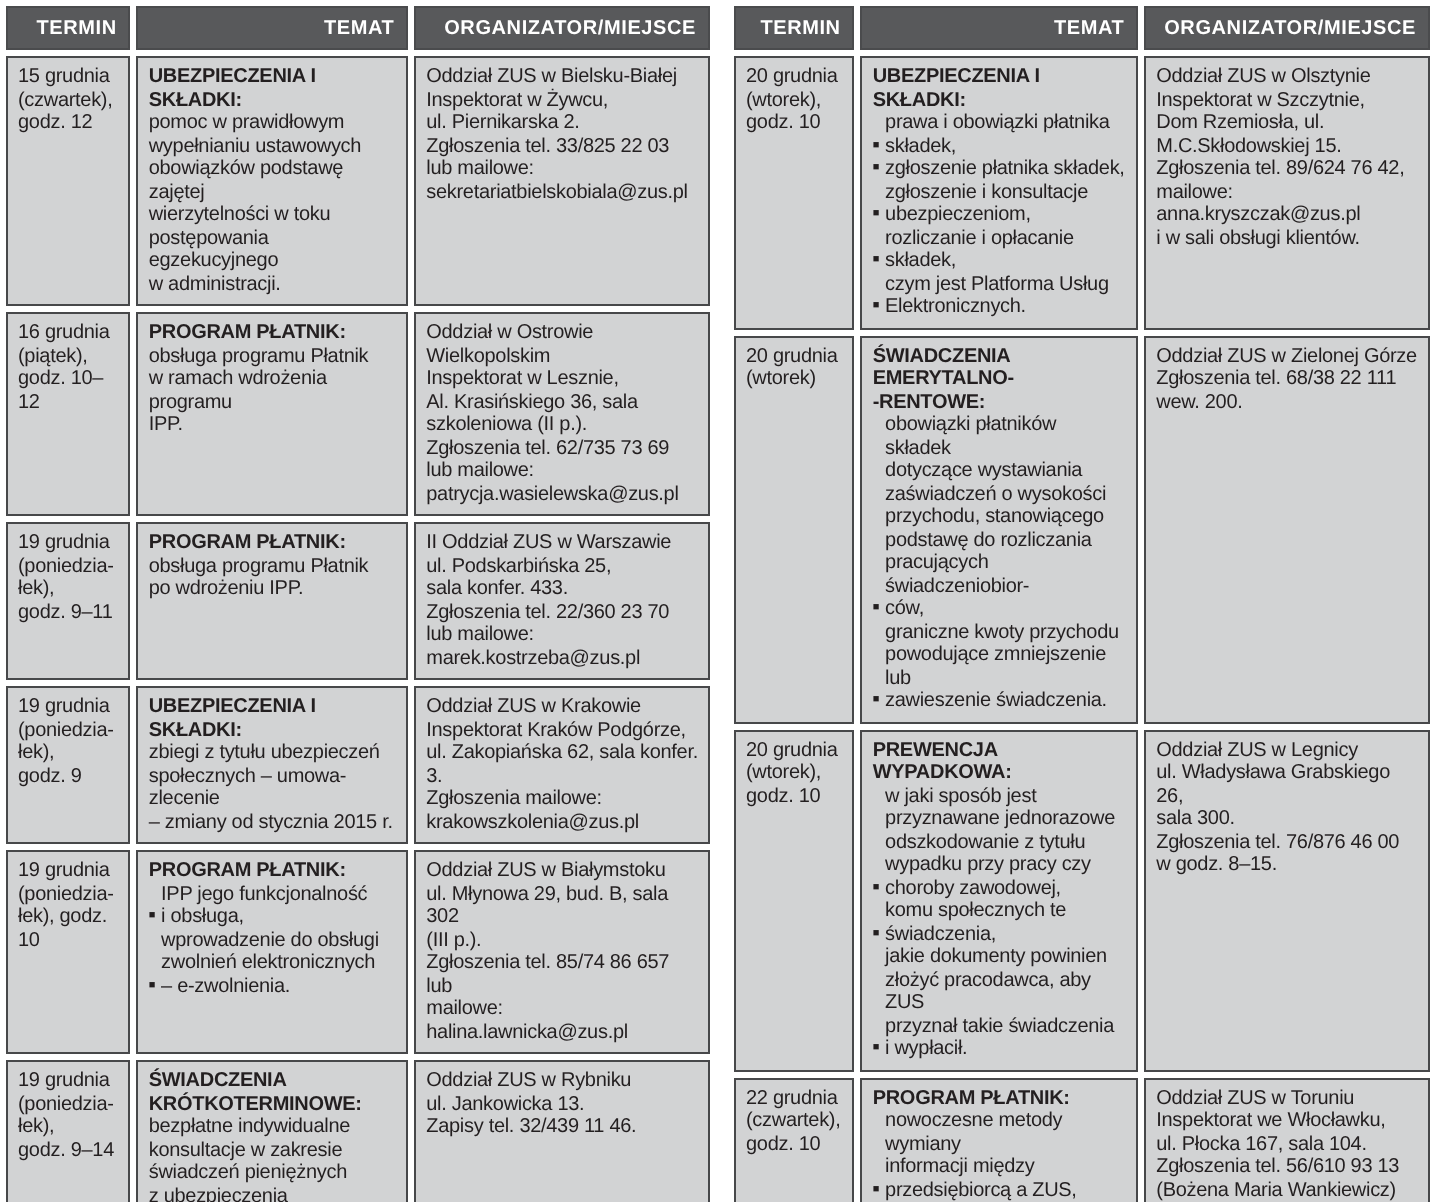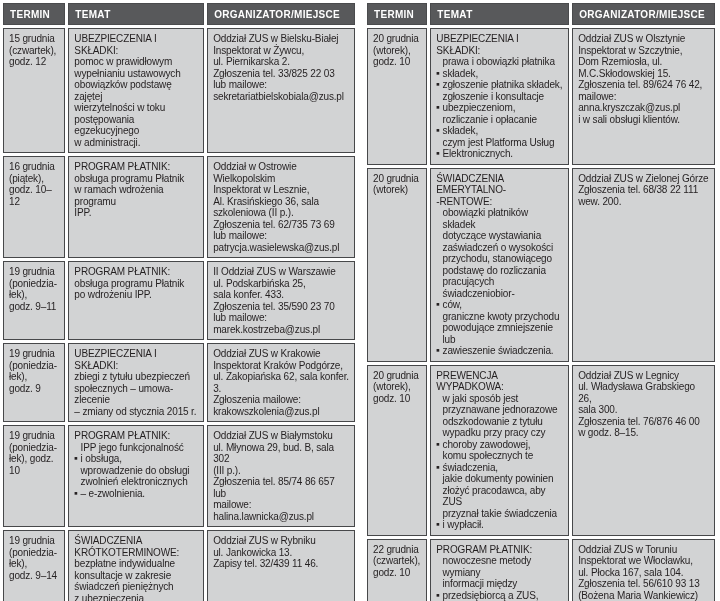--- a/index.html
+++ b/index.html
@@ -9,32 +9,32 @@
     color:#231f20;
     -webkit-font-smoothing:antialiased;
   }
   .wrap { display:flex; align-items:flex-start; }
   .schedule { border-collapse:separate; border-spacing:3px; table-layout:fixed; }
   #t-left  { width:358px; }
   #t-right { width:354px; margin-left:6px; }
   .schedule th {
     background:#58595b; color:#ffffff;
     font-size:10px; font-weight:bold; letter-spacing:0.3px;
-    text-align:left; padding:5px 6px 4px 6px;
+    text-align:right; padding:5px 6px 4px 6px;
     border:1px solid #4a4b4d;
   }
   .schedule td {
     background:#d2d3d4;
     border:1px solid #47484a;
     vertical-align:top;
     padding:4px 5px;
     font-size:10px; line-height:11.5px; letter-spacing:-0.15px;
   }
   .pre { white-space:pre-line; }
-  .tt  { font-weight:normal; white-space:pre-line; }
+  .tt  { font-weight:bold; white-space:pre-line; }
   .bl  { display:flex; align-items:flex-end; }
   .bm  { font-size:5.5px; line-height:11.5px; margin-right:3px; flex:0 0 auto; }
   .bt  { white-space:pre-line; }
 </style>
 </head>
 <body>
 
 <div class="wrap">
 
   <table class="schedule" id="t-left">
@@ -94,21 +94,21 @@
 łek),
 godz. 9–11</td>
       <td>
         <div class="tt">PROGRAM PŁATNIK:</div>
         <div class="pre">obsługa programu Płatnik
 po wdrożeniu IPP.</div>
       </td>
       <td class="pre">II Oddział ZUS w Warszawie
 ul. Podskarbińska 25,
 sala konfer. 433.
-Zgłoszenia tel. 35/590 23 70
+Zgłoszenia tel. 22/360 23 70
 lub mailowe:
 marek.kostrzeba@zus.pl</td>
     </tr>
     <tr>
       <td class="pre">19 grudnia
 (poniedzia-
 łek),
 godz. 9</td>
       <td>
         <div class="tt">UBEZPIECZENIA I SKŁADKI:</div>

